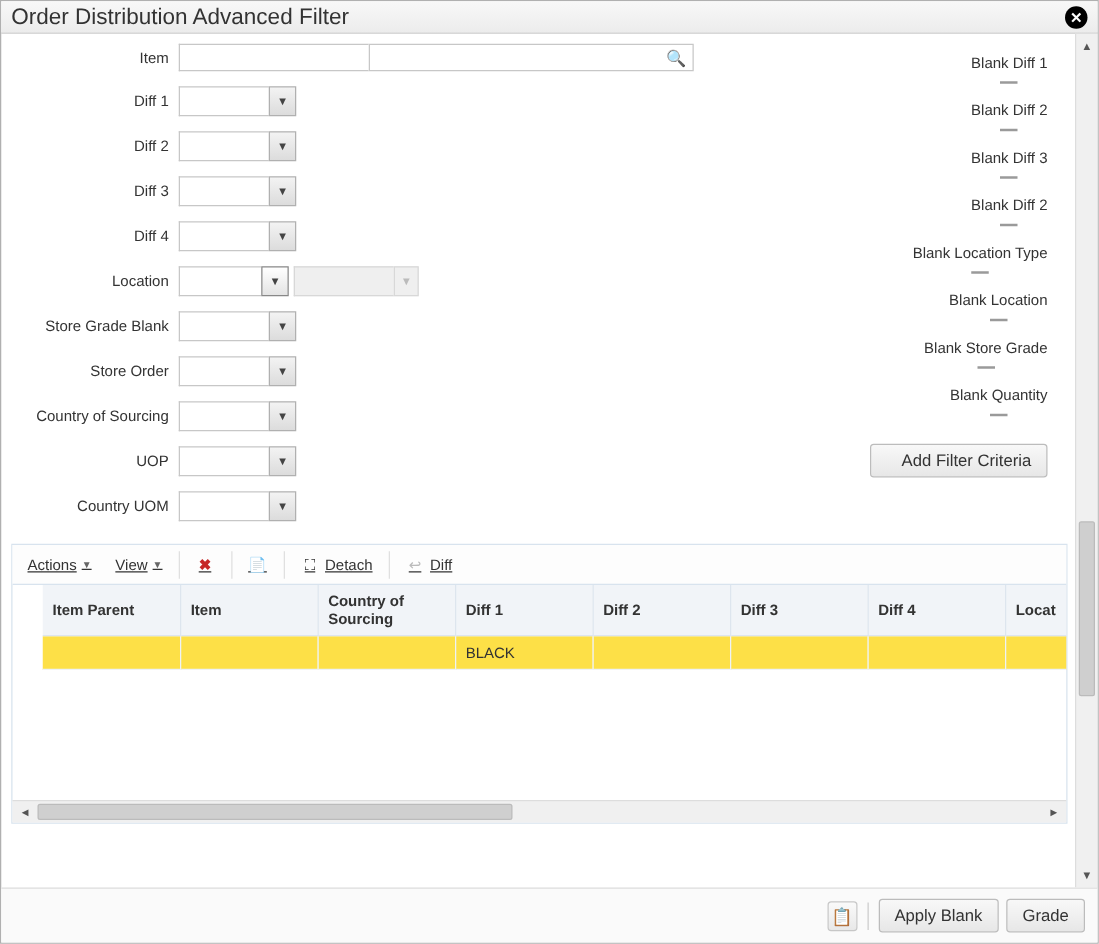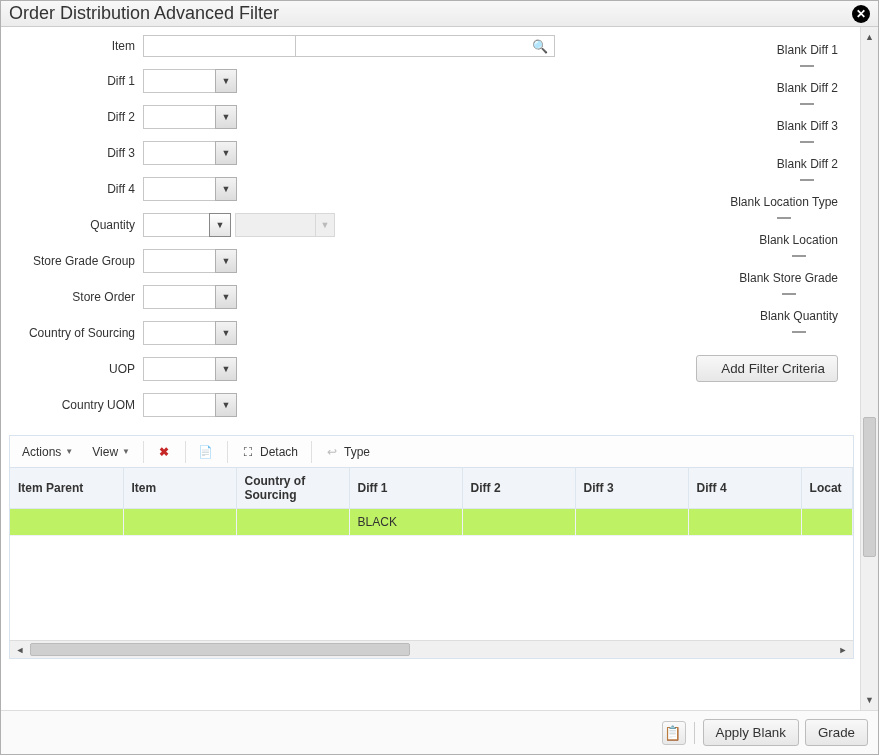--- a/index.html
+++ b/index.html
@@ -125,35 +125,36 @@
   }
   .toolbar {
     display: flex; align-items: center;
     height: 32px; border-bottom: 1px solid #d8e3ee;
     padding: 0 4px; gap: 2px; background: #fdfdfd;
   }
   .tb-item {
     display: flex; align-items: center; gap: 4px;
     padding: 4px 8px; cursor: pointer; color: #333;
     border-right: 1px solid transparent;
+    text-decoration: underline;
   }
   .tb-sep { width: 1px; height: 22px; background: #e0e0e0; margin: 0 2px; }
   .tb-caret { font-size: 8px; color: #666; }
   .tb-icon { width: 16px; height: 16px; display: flex; align-items: center; justify-content: center; }
-  .table-wrap { overflow: hidden; }
+  .table-wrap { overflow: hidden; margin-left: 24px; }
   table.grid { width: 100%; border-collapse: collapse; table-layout: fixed; }
   table.grid th {
     background: #f1f4f8; font-weight: bold; text-align: left;
     padding: 6px 8px; border-right: 1px solid #dde5ee;
     border-bottom: 1px solid #dde5ee; font-size: 12px; height: 34px;
   }
   table.grid td {
     padding: 6px 8px; border-right: 1px solid #eef2f7;
     border-bottom: 1px solid #eef2f7; height: 24px;
-    background: #bef264;
+    background: #fde047;
   }
   .empty-area { height: 104px; }
   .hscroll {
     height: 18px; background: #f0f0f0; border-top: 1px solid #ddd;
     position: relative; margin-top: 0;
   }
   .hscroll .harrow {
     position: absolute; top: 0; bottom: 0; width: 16px;
     display: flex; align-items: center; justify-content: center;
     font-size: 9px; color: #555; cursor: pointer;
@@ -236,33 +237,33 @@
 
           <div class="row">
             <div class="row-label">Diff 4</div>
             <div class="combo">
               <input value="" style="">
               <div class="drop-btn">▼</div>
             </div>
           </div>
 
           <div class="row">
-            <div class="row-label">Quantity</div>
+            <div class="row-label">Location</div>
             <div class="combo small">
               <input value="" style="">
               <div class="drop-btn" style="background:linear-gradient(#fff,#e4e4e4);border-color:#888;">▼</div>
             </div>
             <div class="loc-extra">
               <input disabled="" value="" style="">
               <div class="drop-btn">▼</div>
             </div>
           </div>
 
           <div class="row">
-            <div class="row-label">Store Grade Group</div>
+            <div class="row-label">Store Grade Blank</div>
             <div class="combo">
               <input value="" style="">
               <div class="drop-btn">▼</div>
             </div>
           </div>
 
           <div class="row">
             <div class="row-label">Store Order</div>
             <div class="combo">
               <input value="" style="">
@@ -353,21 +354,21 @@
             <span class="tb-icon">📄</span>
           </div>
           <div class="tb-sep"></div>
           <div class="tb-item">
             <span class="tb-icon">⛶</span>
             <span>Detach</span>
           </div>
           <div class="tb-sep"></div>
           <div class="tb-item">
             <span class="tb-icon" style="color:#bbb;">↩</span>
-            <span>Type</span>
+            <span>Diff</span>
           </div>
         </div>
 
         <div class="table-wrap">
           <table class="grid">
             <colgroup>
               <col style="width:110px">
                 <col style="width:110px">
                 <col style="width:110px">
               <col style="width:110px">

